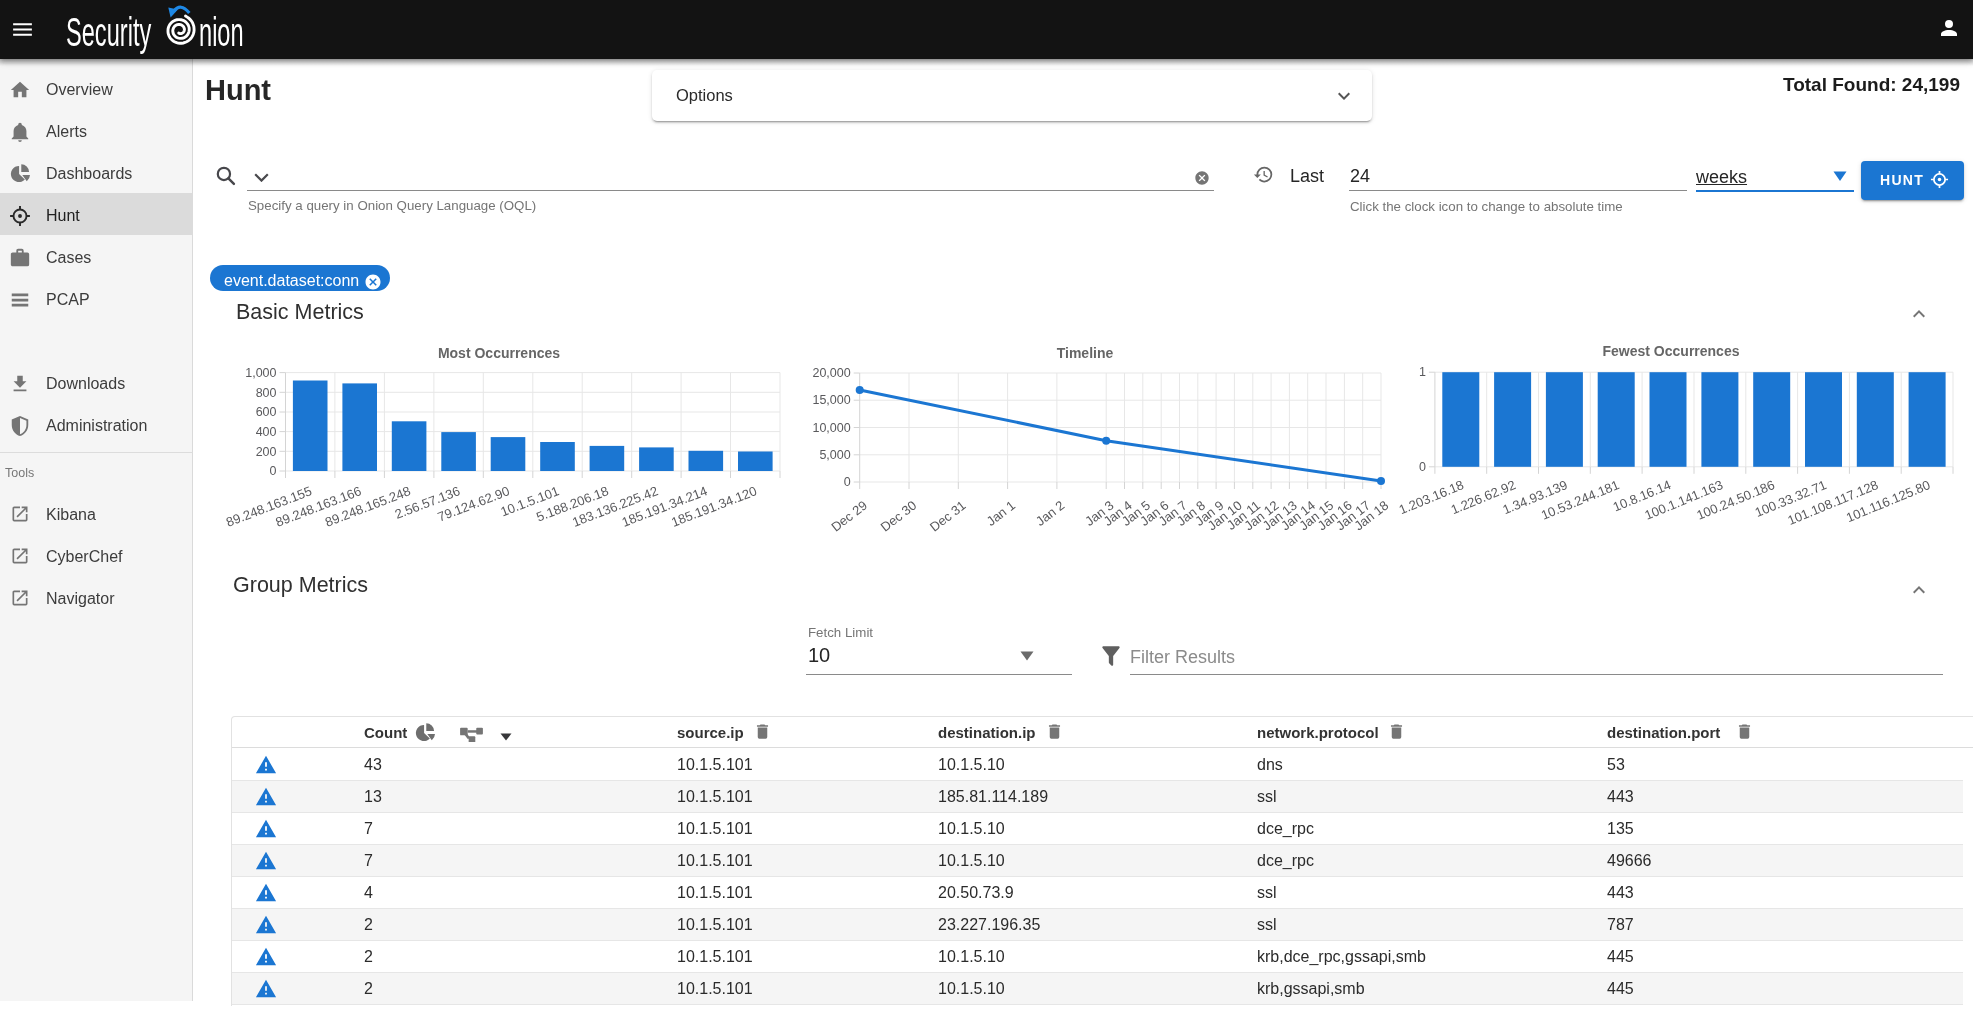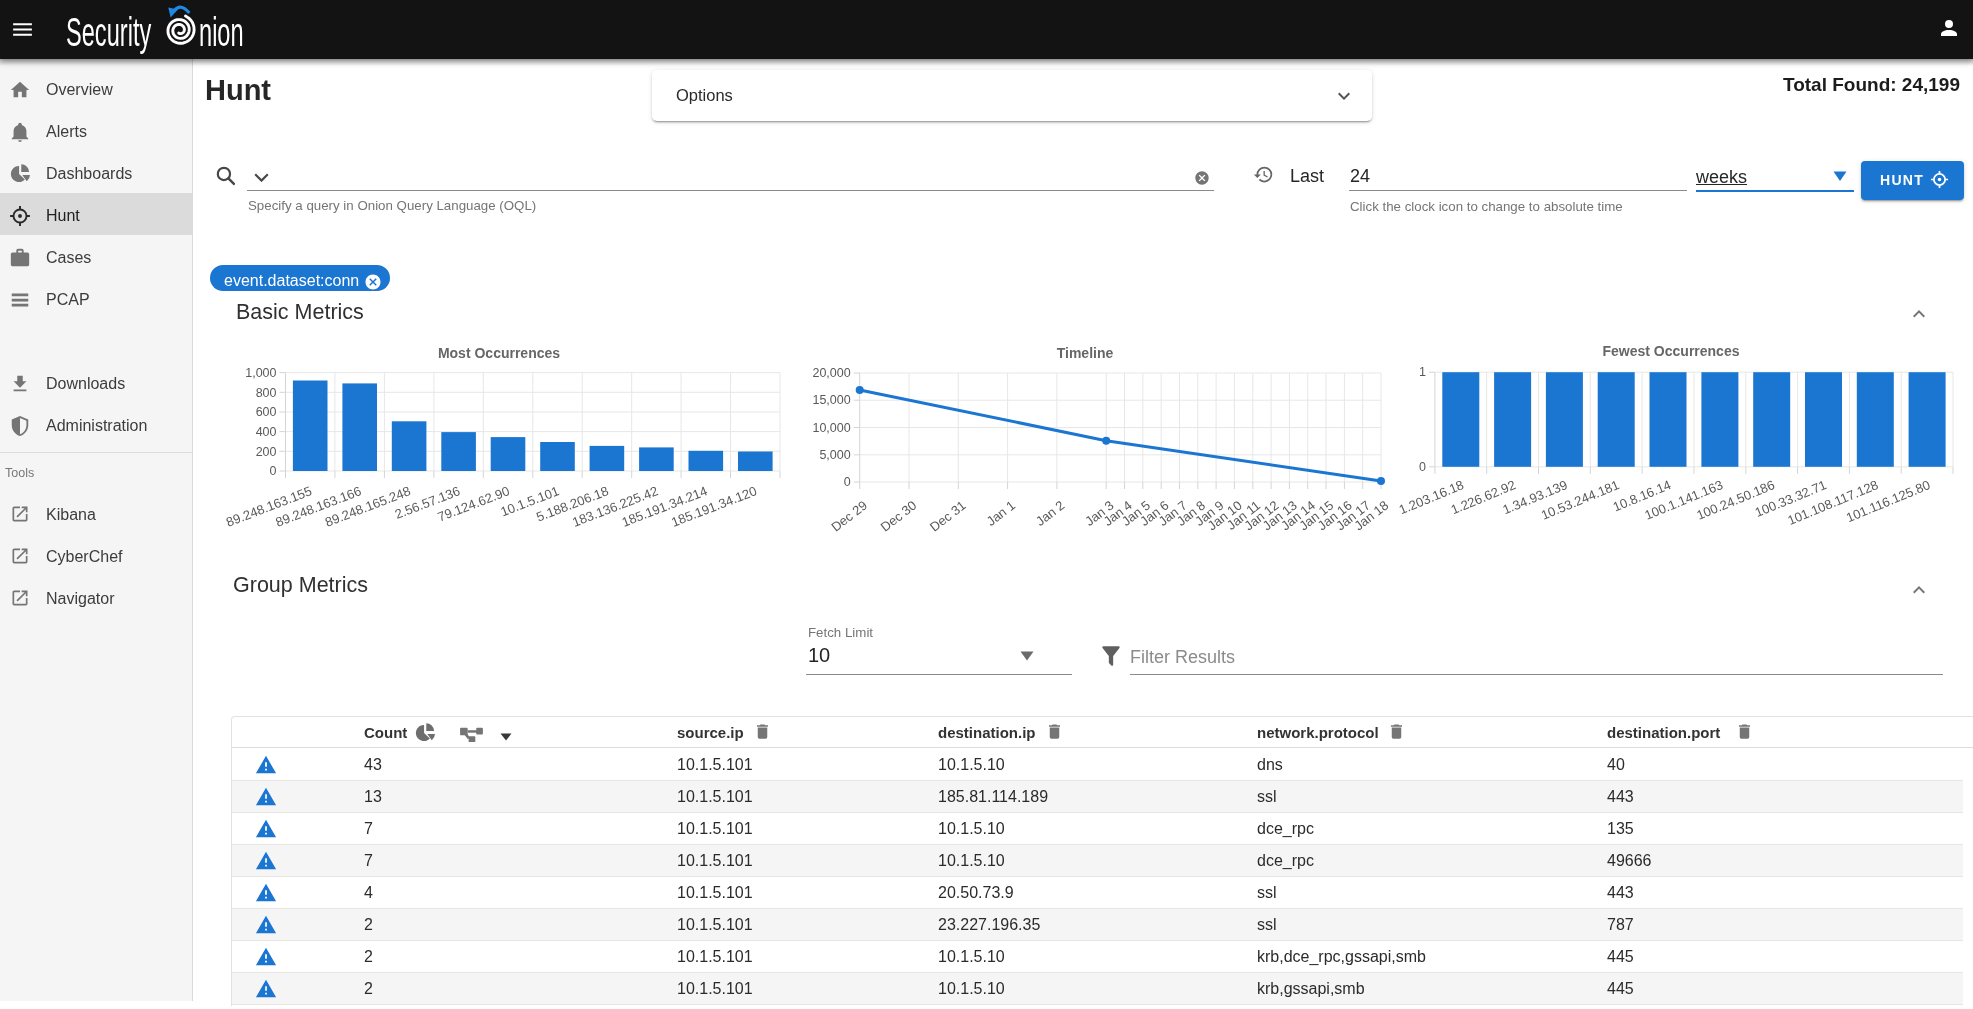--- a/index.html
+++ b/index.html
@@ -453,21 +453,21 @@
     </div>
     <div style="position:absolute; left:0; top:32px; width:100%;">
       <div class="trow odd" style="position:relative">
           <svg class="r-alert" width="22" height="22" viewBox="0 0 24 24">
             <path fill="#1b76d2" d="M13,14H11V9H13M13,18H11V16H13M1,21H23L12,2L1,21Z"></path>
           </svg>
           <span class="c1">43</span>
           <span class="c2">10.1.5.101</span>
           <span class="c3">10.1.5.10</span>
           <span class="c4">dns</span>
-          <span class="c5">40</span>
+          <span class="c5">53</span>
         </div>
 <div class="trow even" style="position:relative">
           <svg class="r-alert" width="22" height="22" viewBox="0 0 24 24">
             <path fill="#1b76d2" d="M13,14H11V9H13M13,18H11V16H13M1,21H23L12,2L1,21Z"></path>
           </svg>
           <span class="c1">13</span>
           <span class="c2">10.1.5.101</span>
           <span class="c3">185.81.114.189</span>
           <span class="c4">ssl</span>
           <span class="c5">443</span>

